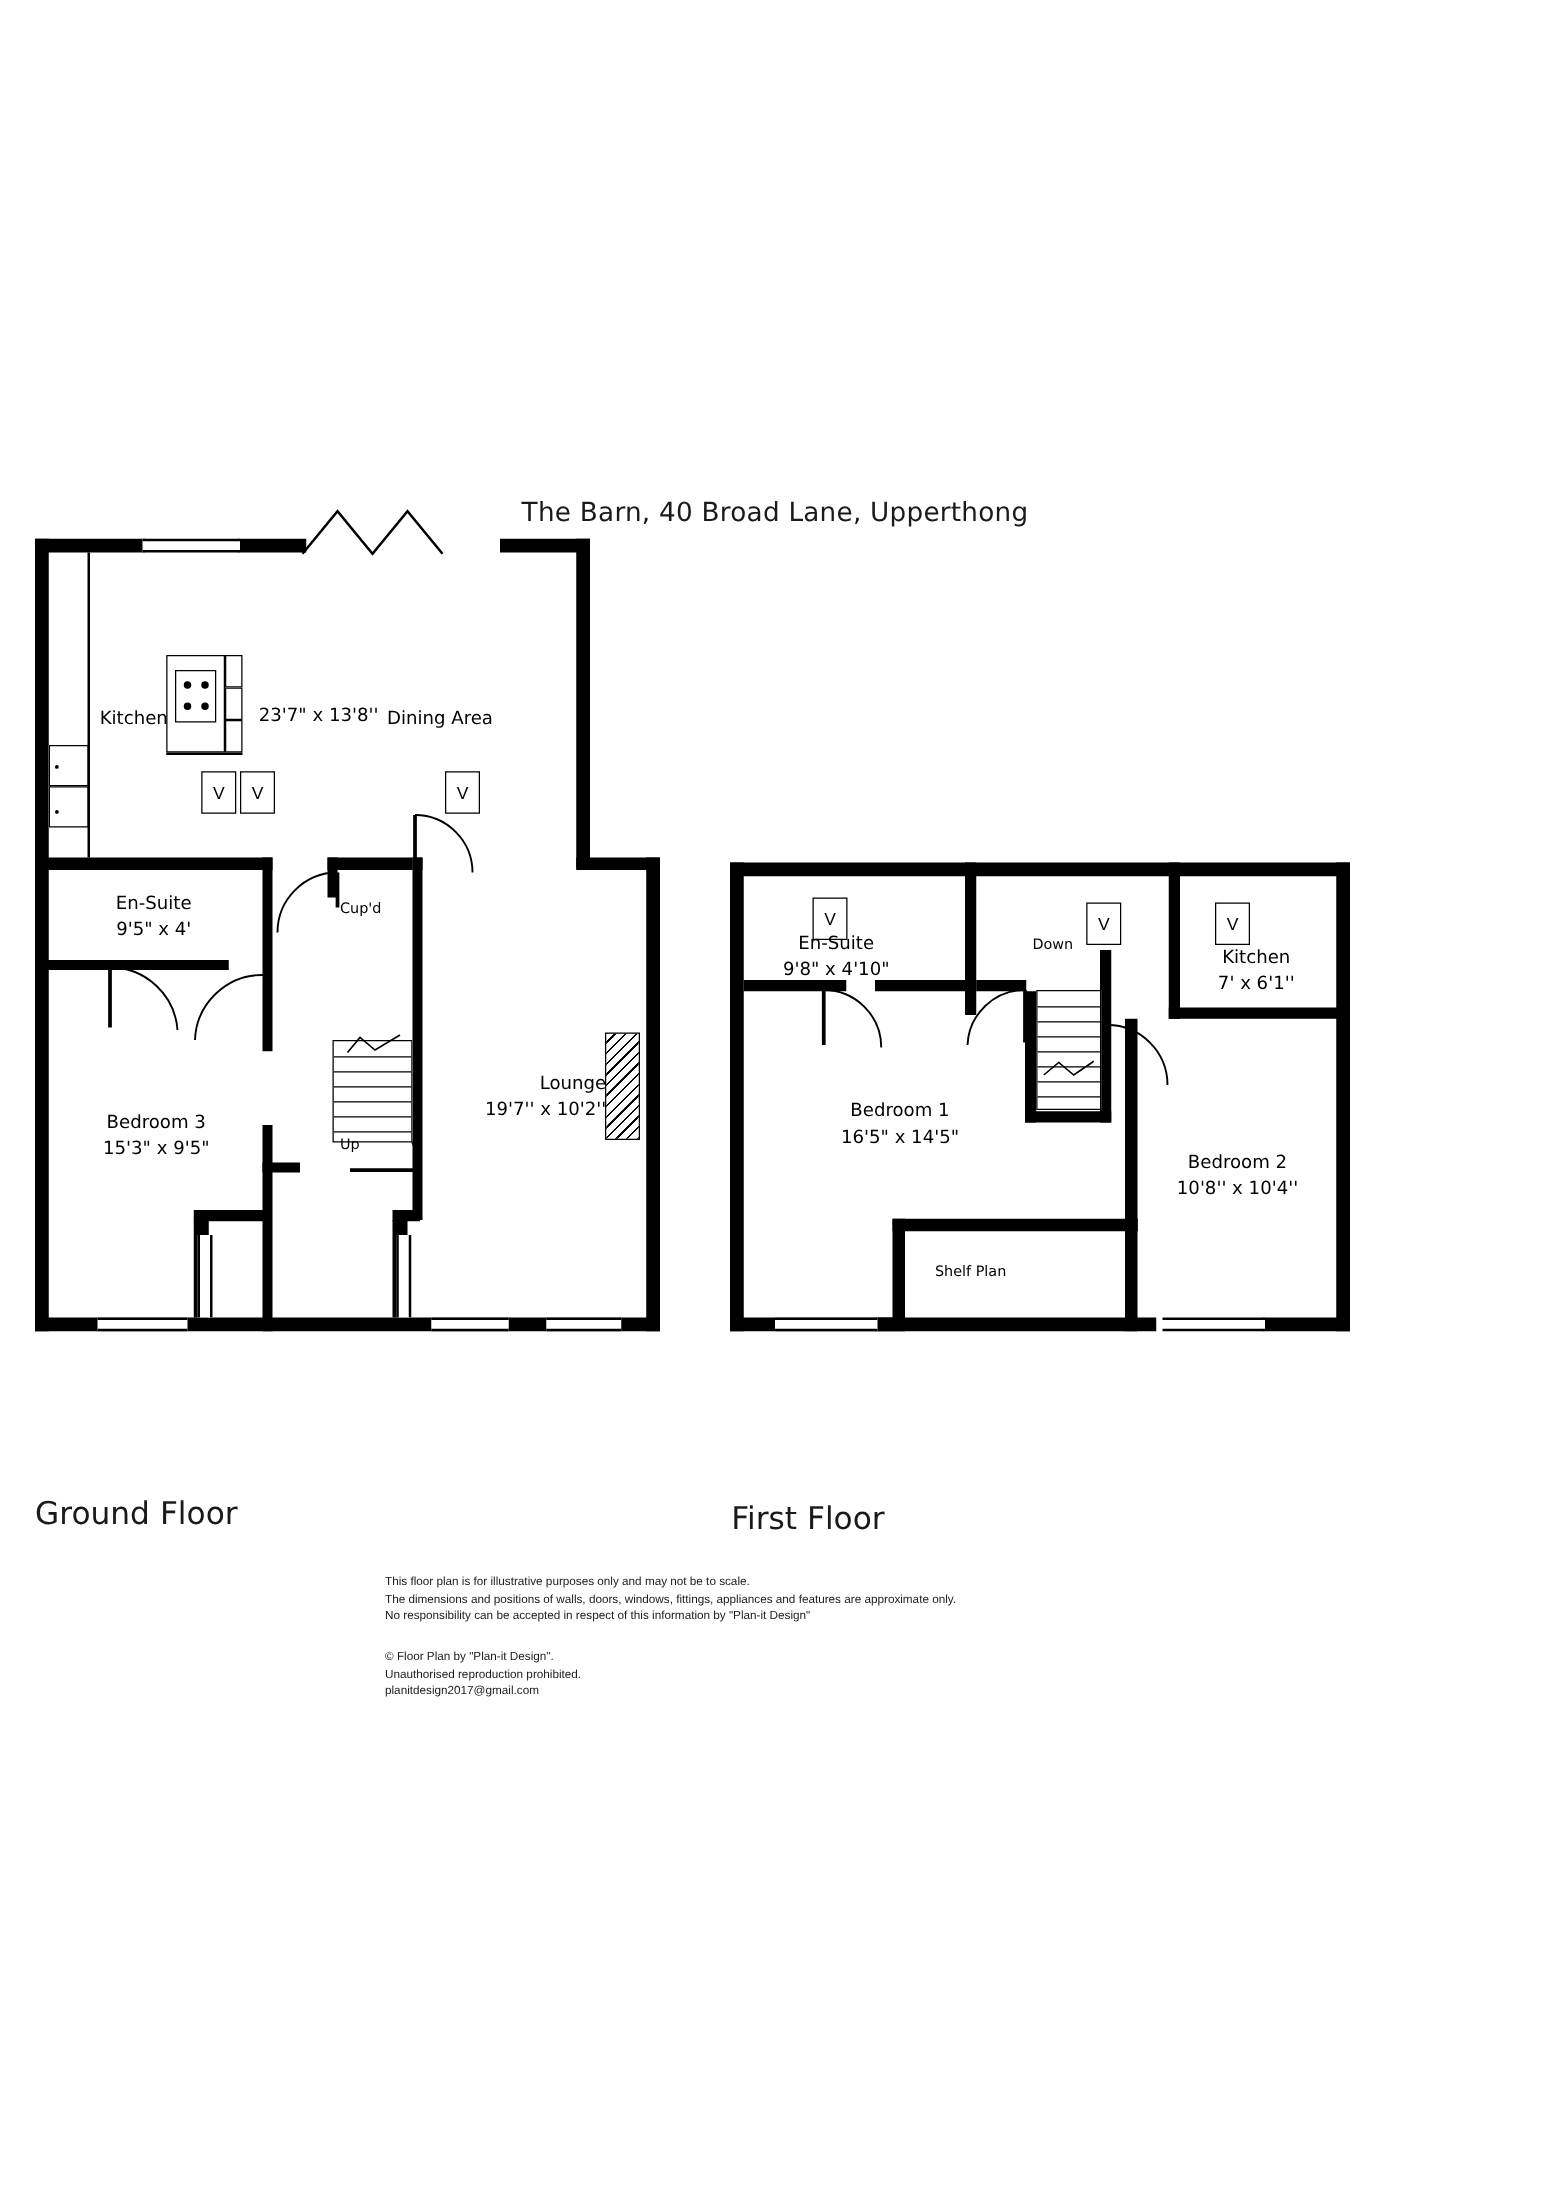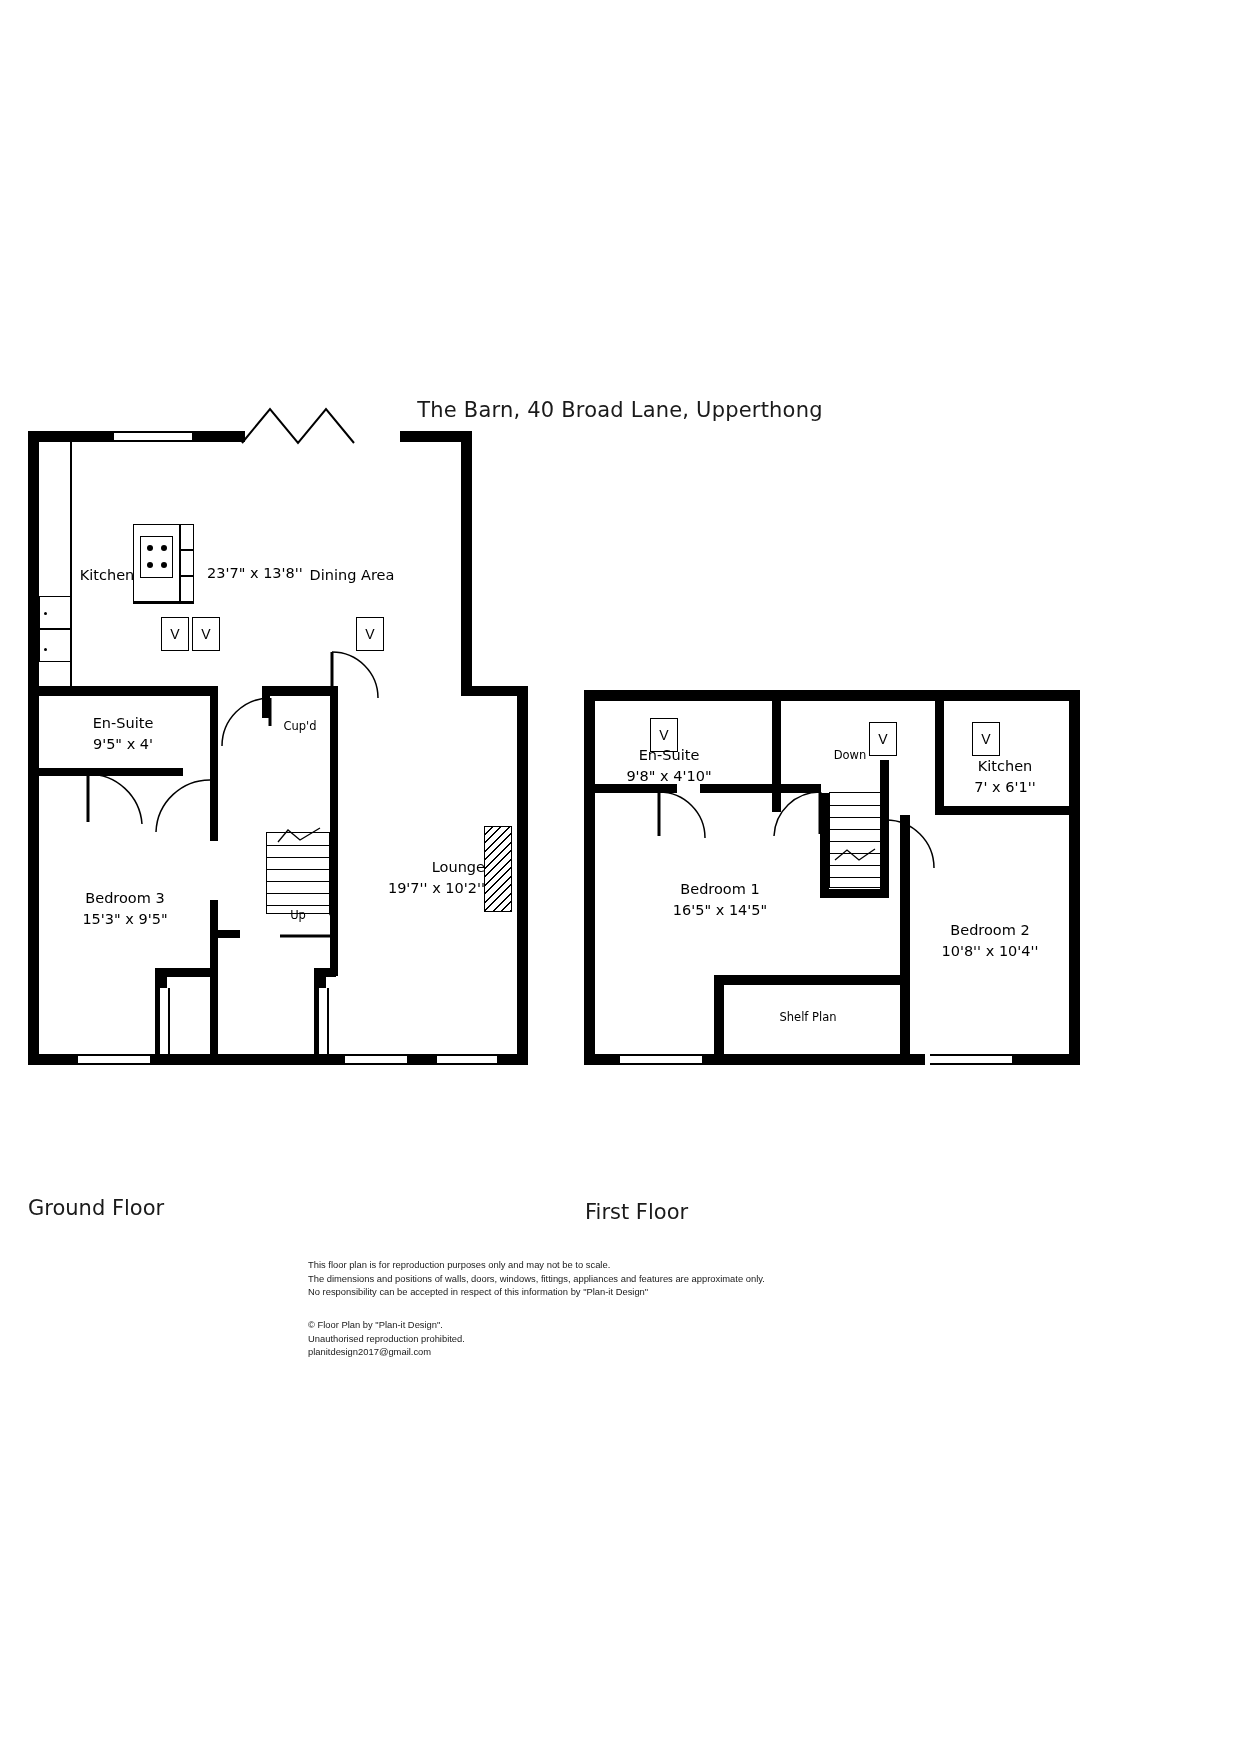--- a/index.html
+++ b/index.html
@@ -20,21 +20,21 @@
     left: 0;
     top: 398px;
     width: 1240px;
     text-align: center;
     font-size: 21px;
     letter-spacing: 0.2px;
     color: #1a1a1a;
   }
   .floor-label {
     position: absolute;
-    font-size: 21px;
+    font-size: 25px;
     color: #1a1a1a;
   }
   #ground-floor-label { left: 28px; top: 1196px; }
   #first-floor-label  { left: 585px; top: 1200px; }
 
   .wall {
     position: absolute;
     background: #000000;
   }
   .room-label {
@@ -44,21 +44,21 @@
     line-height: 1.45;
     color: #000000;
     white-space: nowrap;
   }
   .room-label .dim { display: block; }
   .small-label {
     position: absolute;
     font-size: 11.5px;
     color: #000000;
     white-space: nowrap;
-    text-align: center;
+    text-align: left;
   }
   .inline-dim {
     position: absolute;
     font-size: 14.5px;
     white-space: nowrap;
   }
   .window {
     position: absolute;
     background: #ffffff;
     border-top: 2px solid #000;
@@ -362,21 +362,21 @@
     <span>Bedroom 2</span>
     <span class="dim">10'8'' x 10'4''</span>
   </div>
 
   <div class="small-label" style="left:748px; top:1010px; width:120px;">Shelf Plan</div>
 
   <div class="floor-label" id="first-floor-label">First Floor</div>
 </div>
 
 <div class="disclaimer" id="disclaimer-main">
-  <div>This floor plan is for reproduction purposes only and may not be to scale.</div>
+  <div>This floor plan is for illustrative purposes only and may not be to scale.</div>
   <div>The dimensions and positions of walls, doors, windows, fittings, appliances and features are approximate only.</div>
   <div>No responsibility can be accepted in respect of this information by "Plan-it Design"</div>
 </div>
 <div class="disclaimer" id="disclaimer-copy">
   <div>© Floor Plan by "Plan-it Design".</div>
   <div>Unauthorised reproduction prohibited.</div>
   <div>planitdesign2017@gmail.com</div>
 </div>
 
 </body></html>

